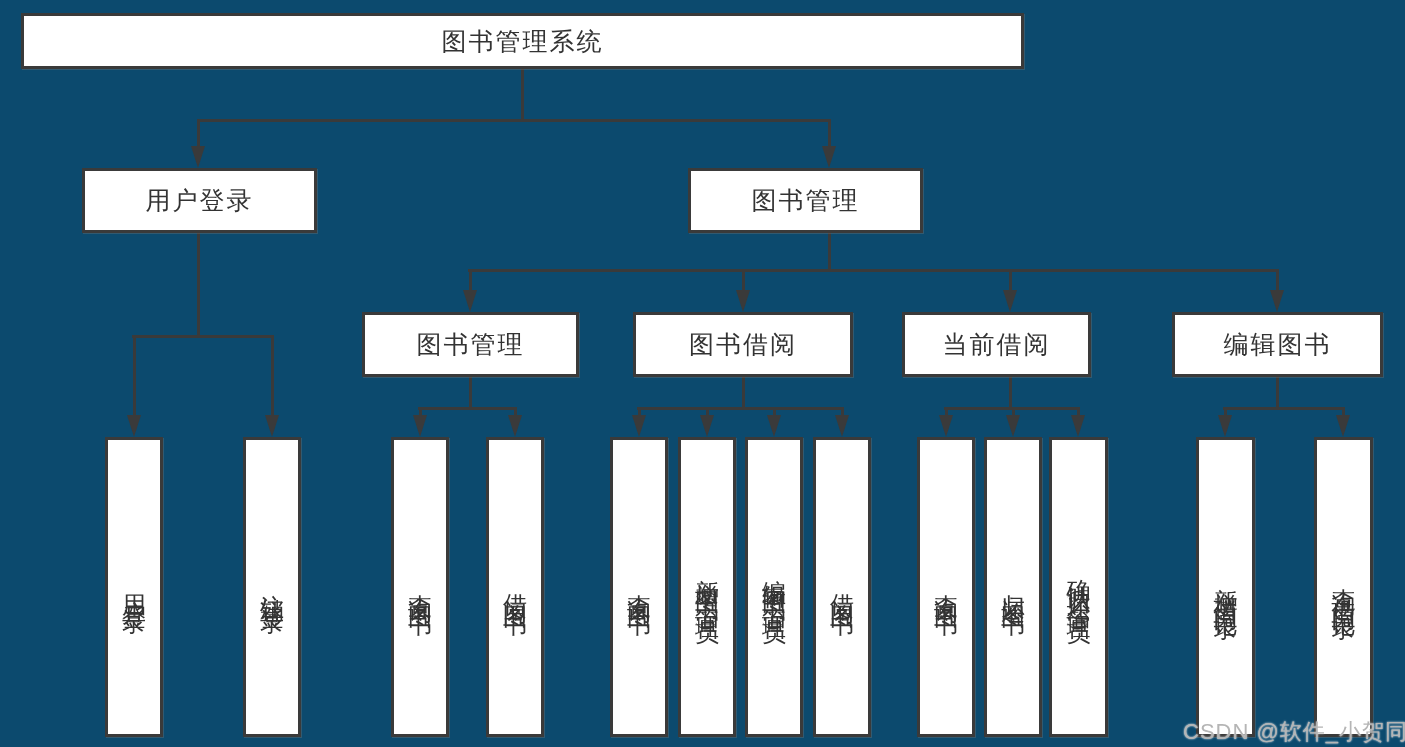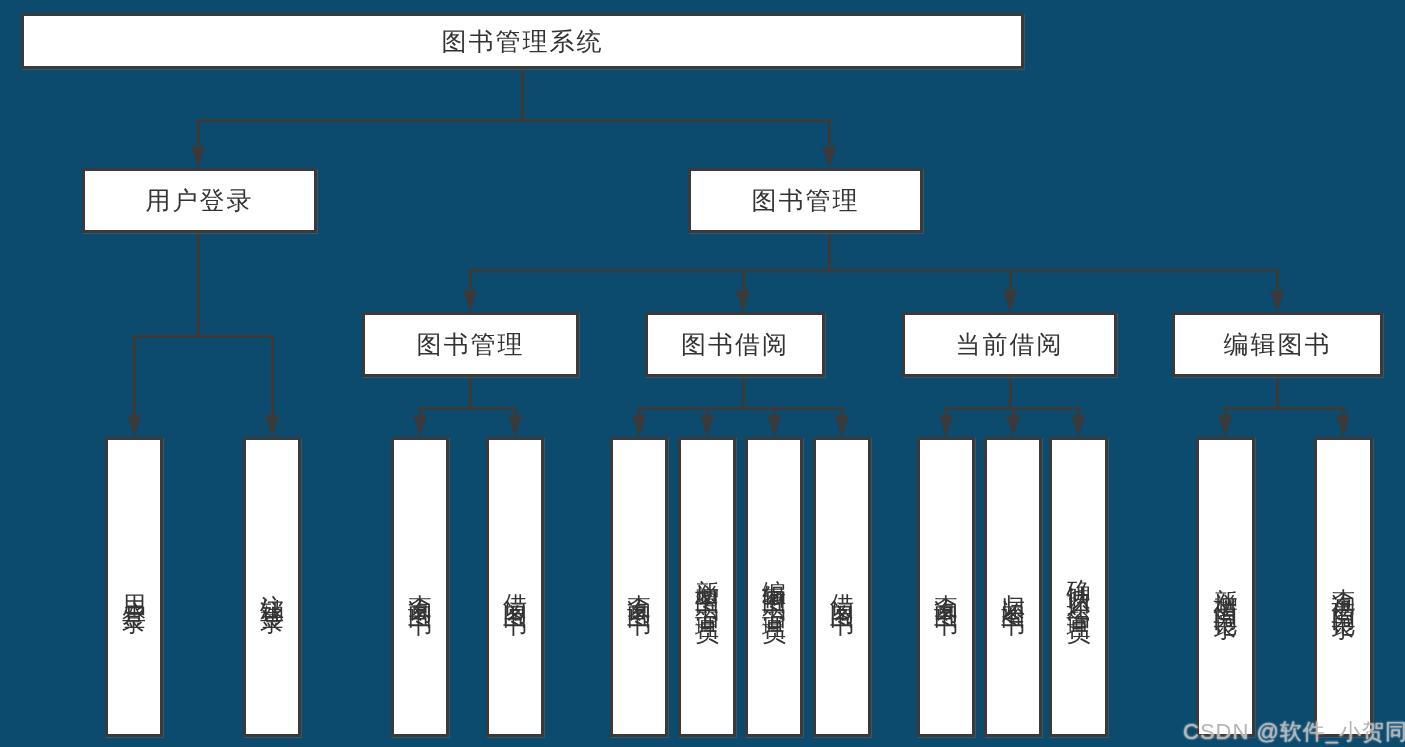--- a/index.html
+++ b/index.html
@@ -124,24 +124,24 @@
       </div>
       <div class="node h" style="left: 82px; top: 168px; width: 235px; height: 65px;">
         <span class="label">用户登录</span>
       </div>
       <div class="node h" style="left: 688px; top: 168px; width: 235px; height: 65px;">
         <span class="label">图书管理</span>
       </div>
       <div class="node h" style="left: 362px; top: 312px; width: 217px; height: 65px;">
         <span class="label">图书管理</span>
       </div>
-      <div class="node h" style="left: 633px; top: 312px; width: 180px; height: 65px; margin-left: 12px;">
+      <div class="node h" style="left: 633px; top: 312px; width: 220px; height: 65px;">
         <span class="label">图书借阅</span>
       </div>
-      <div class="node h" style="left: 902px; top: 312px; width: 215px; height: 65px;">
+      <div class="node h" style="left: 902px; top: 312px; width: 189px; height: 65px;">
         <span class="label">当前借阅</span>
       </div>
       <div class="node h" style="left: 1172px; top: 312px; width: 211px; height: 65px;">
         <span class="label">编辑图书</span>
       </div>
       <div class="node v" style="left: 105px; top: 437px; width: 58px; height: 300px;">
         <span class="label">用户登录</span>
       </div>
       <div class="node v" style="left: 243px; top: 437px; width: 58px; height: 300px;">
         <span class="label">注销登录</span>

